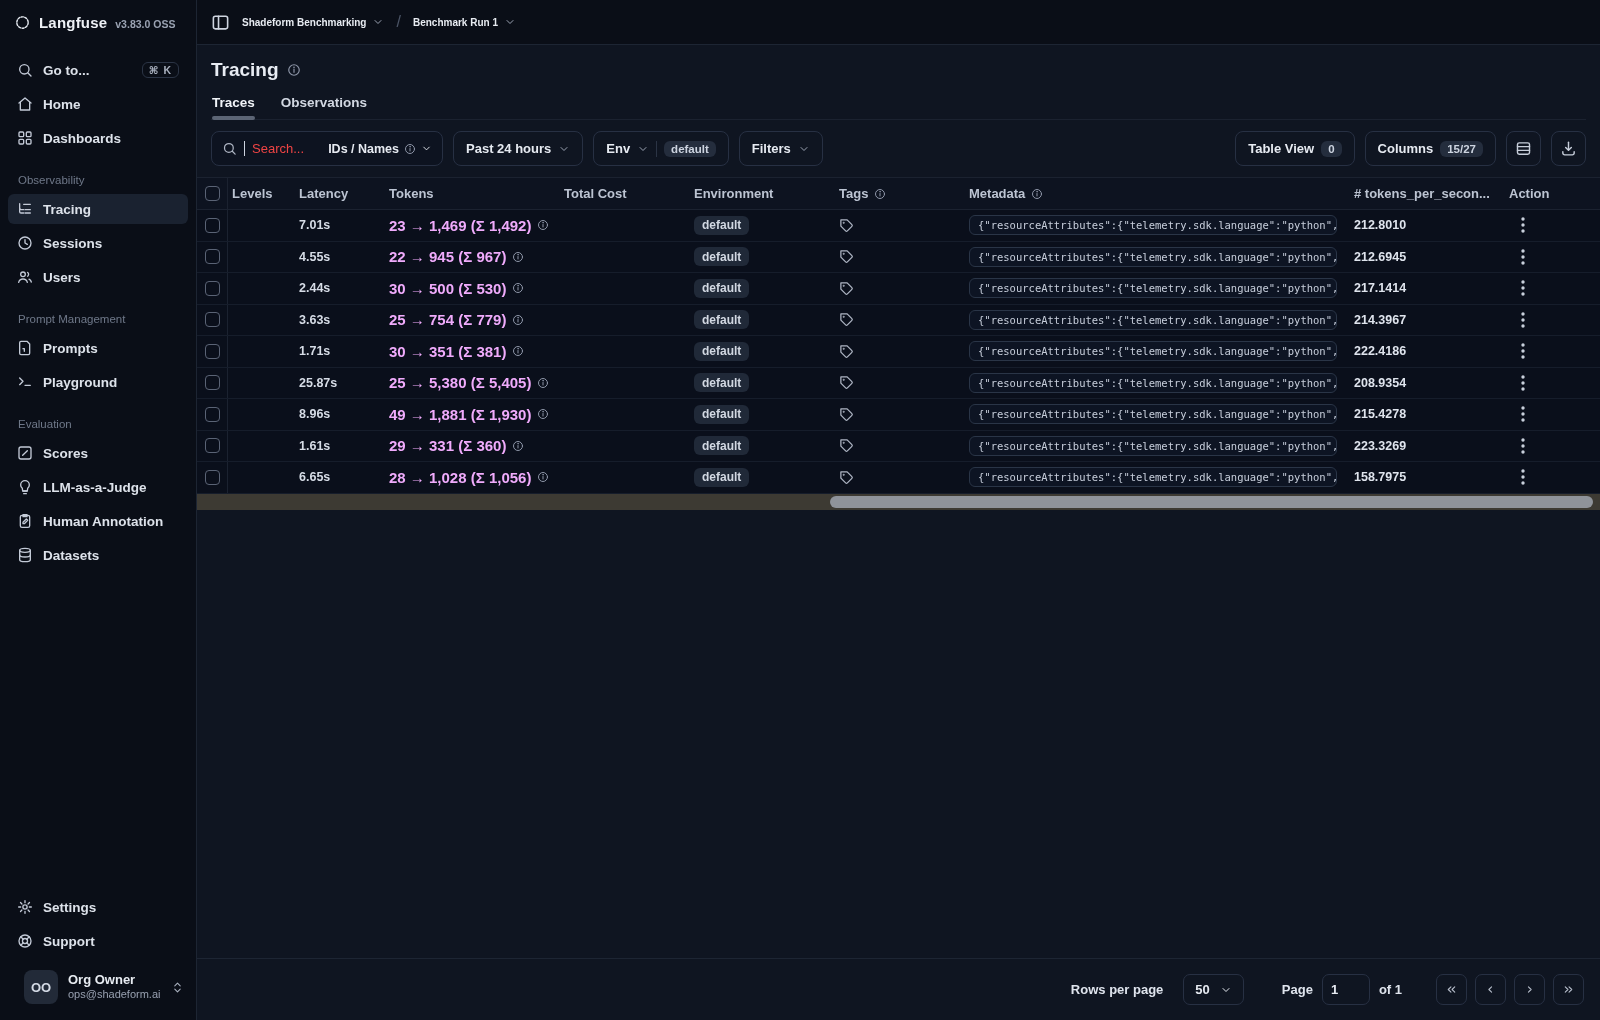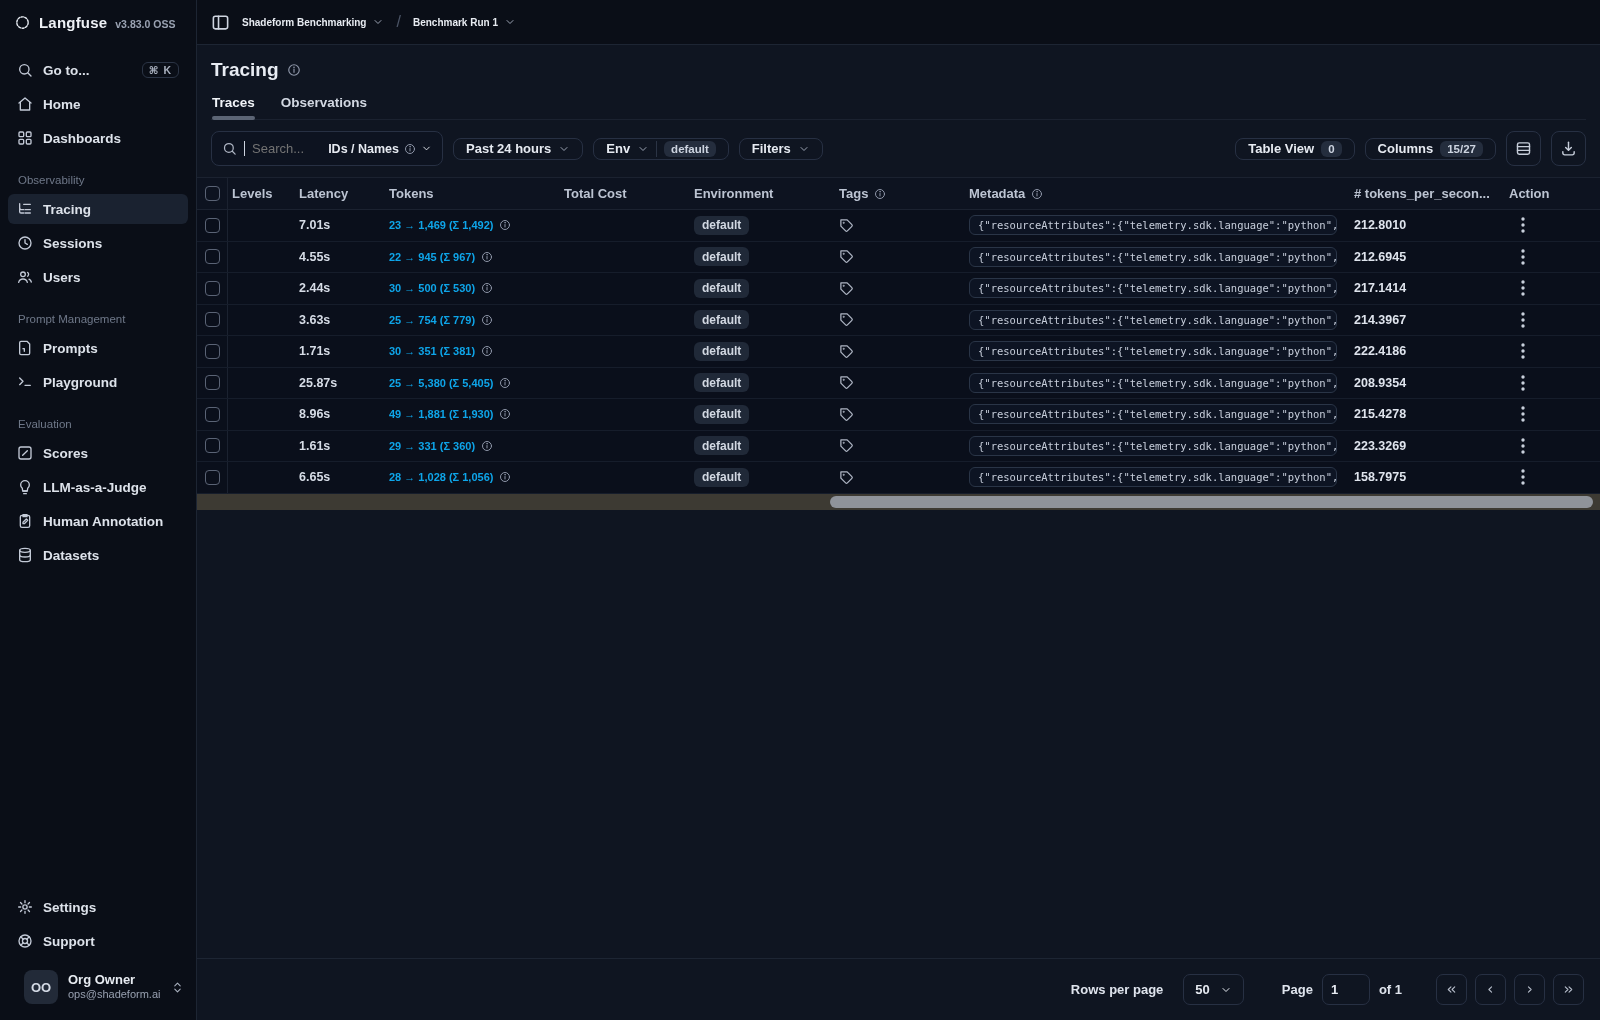--- a/index.html
+++ b/index.html
@@ -64,25 +64,25 @@
   .tab.active { color:#f1f4f8; }
   .tab.active::after { content:""; position:absolute; left:0; right:0; bottom:-1px; height:4px; border-radius:3px; background:#5c6575; }
 
   .toolbar { display:flex; align-items:center; gap:10px; padding:11px 14px; }
   .search-box {
     display:flex; align-items:center; gap:7px; border:1px solid #273043; border-radius:8px;
     height:35px; padding:0 10px; width:232px; background:#0d1320; cursor:text;
   }
   .search-box .mag { color:#aeb5c3; }
   .caret { width:1px; height:15px; background:#cdd4e0; }
-  .search-ph { color:#737373; font-size:13px; flex:1; }
+  .search-ph { color:#ef4444; font-size:13px; flex:1; }
   .search-mode { display:flex; align-items:center; gap:5px; font-weight:700; font-size:12.5px; color:#e6eaf1; cursor:pointer; }
   .btn {
     display:flex; align-items:center; gap:7px; border:1px solid #273043; border-radius:8px;
-    height:22px; padding:0 12px; font-weight:700; font-size:13px; color:#e6eaf1;
+    height:35px; padding:0 12px; font-weight:700; font-size:13px; color:#e6eaf1;
     background:transparent; cursor:pointer; white-space:nowrap;
   }
   .btn .chev { color:#9aa2b2; }
   .mini-badge {
     background:#242d3d; color:#cdd4e0; border-radius:6px; padding:2px 7px;
     font-size:11.5px; font-weight:700;
   }
   .v-div { width:1px; height:16px; background:#2b3445; }
   .toolbar-right { margin-left:auto; display:flex; align-items:center; gap:10px; }
   .icon-btn {
@@ -99,21 +99,21 @@
   }
   .thead { height:33px; background:#0d1320; border-top:1px solid #1b2230; border-bottom:1px solid #1b2230;
     font-weight:600; font-size:13px; color:#bcc4d2; }
   .trow { height:31.5px; background:#0a0f1b; border-bottom:1px solid #161d2b; cursor:pointer; }
   .cell { padding-left:4px; display:flex; align-items:center; gap:6px; overflow:hidden; }
   .c-check { justify-content:center; padding-left:0; height:100%; border-right:1px solid #1b2230; }
   .cb {
     width:15px; height:15px; border:1.5px solid #5a6375; border-radius:4px; background:transparent; cursor:pointer;
   }
   .lat { font-size:12.5px; color:#d6dce6; font-weight:600; }
-  .tok { font-size:11px; color:#0ea5e9; font-weight:600; white-space:nowrap; }
+  .tok { font-size:15px; color:#f0abfc; font-weight:600; white-space:nowrap; }
   .badge {
     background:#202938; color:#d2d8e2; border-radius:6px; padding:2.5px 8px;
     font-size:12px; font-weight:600;
   }
   .tag-ic { color:#aeb5c3; cursor:pointer; }
   .metabox {
     border:1px solid #2a3547; background:#0d1423; border-radius:6px; padding:3px 8px;
     font-family:"DejaVu Sans Mono","Liberation Mono",monospace; font-size:10.5px; color:#c7cedb;
     white-space:nowrap; overflow:hidden; max-width:368px; cursor:pointer;
   }

